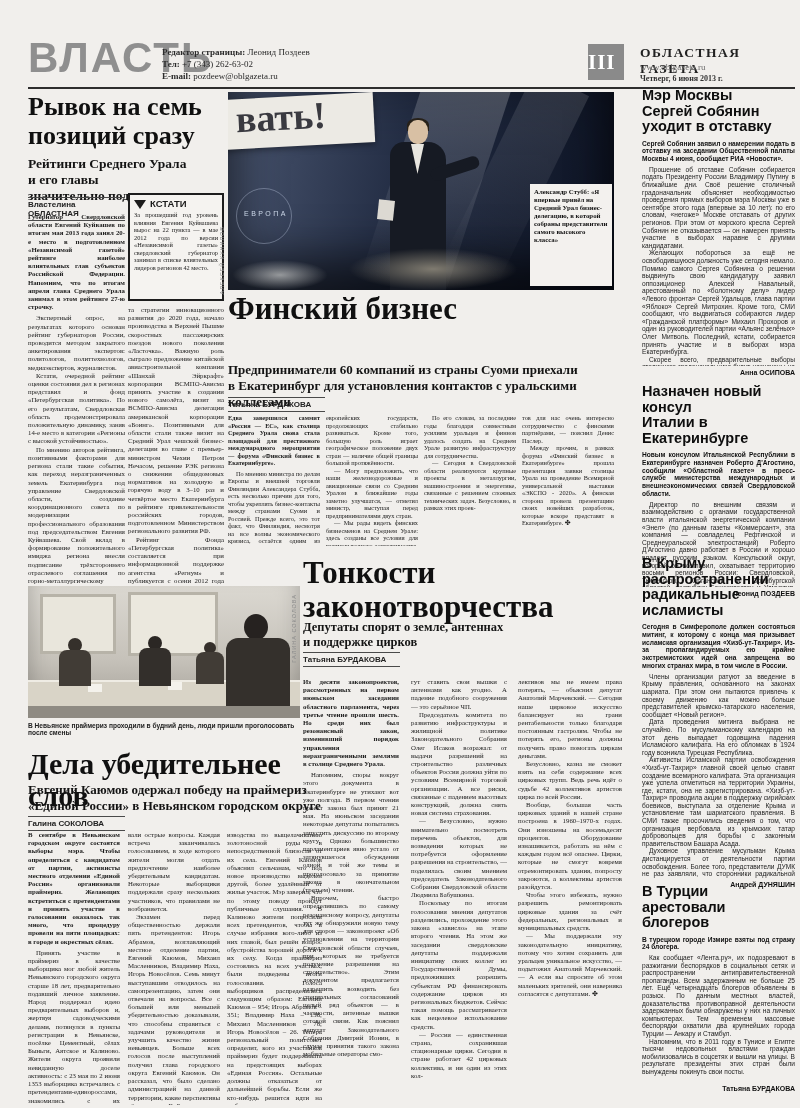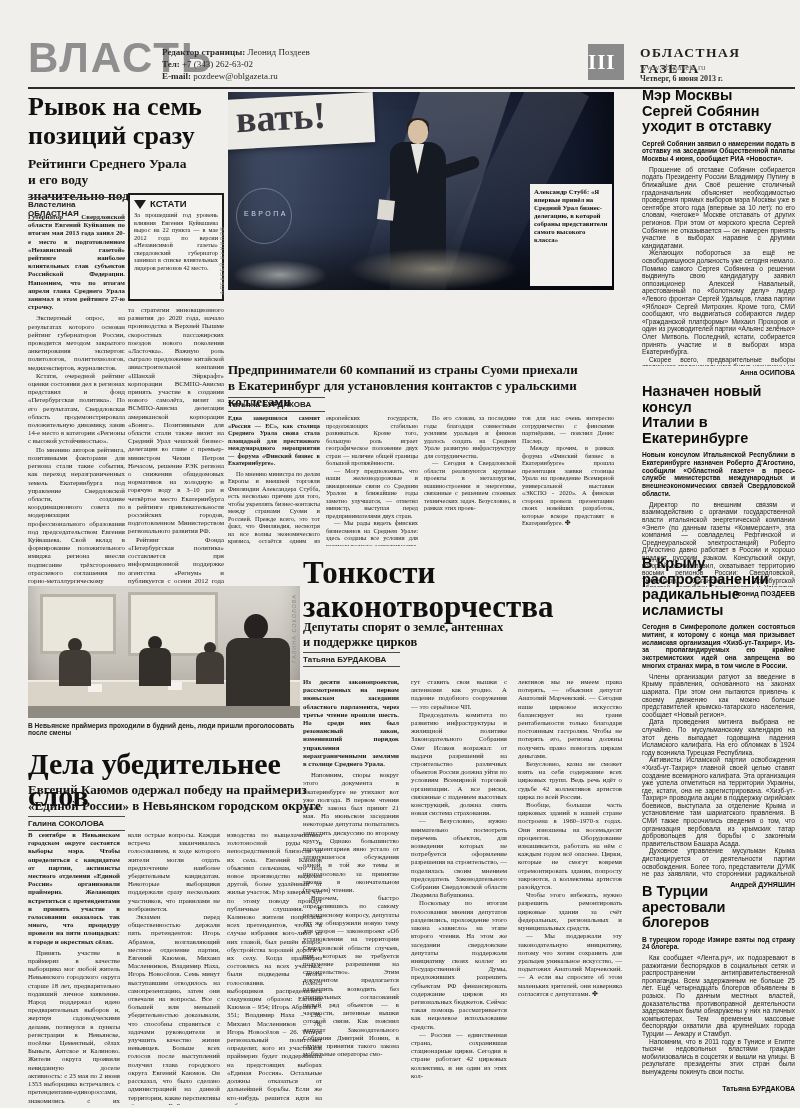--- a/index.html
+++ b/index.html
@@ -126,21 +126,21 @@
   <div class="abs paper-site">www.oblgazeta.ru</div>
   <div class="abs paper-date">Четверг, 6 июня 2013 г.</div>
   <div class="abs head-rule"></div>
 
   <div class="abs headline ryvok-title">
       <p>Рывок на семь</p>
       <p>позиций сразу</p>
     </div>
   <div class="abs subhead ryvok-sub">
       <p>Рейтинги Среднего Урала</p>
-      <p>и его воду</p>
+      <p>и его главы</p>
       <p>значительно подросли</p>
     </div>
   <div class="abs author-block ryvok-author">Властелина ОБЛАСТНАЯ</div>
   <div class="abs bodycol" style="left:28px;top:213px;width:97px;height:374px;">
     <p class="lead">Губернатор Свердловской области Евгений Куйвашев по итогам мая 2013 года занял 20-е место в подготовленном «Независимой газетой» рейтинге наиболее влиятельных глав субъектов Российской Федерации. Напомним, что по итогам апреля глава Среднего Урала занимал в этом рейтинге 27-ю строчку.</p>
   <p>Экспертный опрос, на результатах которого основан рейтинг губернаторов России, проводится методом закрытого анкетирования экспертов: политологов, политтехнологов, медиаэкспертов, журналистов.</p>
       <p>Кстати, очередной рейтинг оценки состояния дел в регионах представил и фонд «Петербургская политика». По его результатам, Свердловская область продемонстрировала положительную динамику, заняв 14-е место в категории «Регионы с высокой устойчивостью».</p>
       <p>По мнению авторов рейтинга, позитивными факторами для региона стали такие события, как переход неразграниченных земель Екатеринбурга под управление Свердловской области, создание координационного совета по модернизации профессионального образования под председательством Евгения Куйвашева. Свой вклад в формирование положительного имиджа региона внесли подписание трёхстороннего отраслевого соглашения по горно-металлургическому комплексу на 2013 год, принятие областным правительством проек-</p>
     </div>
   <div class="abs kstati">
@@ -169,20 +169,21 @@
       <div class="man-papers"></div>
     </div>
     <div class="ph1-glow"></div>
     <div class="ph1-flowers"></div>
     <div class="ph1-caption">Александр Стубб: «Я впервые привёл на Средний Урал бизнес-делегацию, в которой собраны представители самого высокого класса»</div>
   </div>
   <div class="abs vcredit credit1">АЛЕКСЕЙ КУНИЛОВ</div>
 
   <div class="finn">
     <div class="abs headline finn-title">
+        <p>Финский бизнес</p>
       </div>
     <div class="abs subhead finn-sub">
         <p>Предприниматели 60 компаний из страны Суоми приехали</p>
         <p>в Екатеринбург для установления контактов с уральскими коллегами</p>
       </div>
     <div class="abs author-block finn-author">Татьяна БУРДАКОВА</div>
     <div class="abs bodycol" style="left:228px;top:414px;width:92px;height:132px;">
       <p class="lead">Едва завершился саммит «Россия — ЕС», как столица Среднего Урала снова стала площадкой для престижного международного мероприятия — форума «Финский бизнес в Екатеринбурге».</p>
     <p>По мнению министра по делам Европы и внешней торговли Финляндии Александера Стубба, есть несколько причин для того, чтобы укреплять бизнес-контакты между странами Суоми и Россией. Прежде всего, это тот факт, что Финляндия, несмотря на все волны экономического кризиса, остаётся одним из немногих</p>
       </div>

